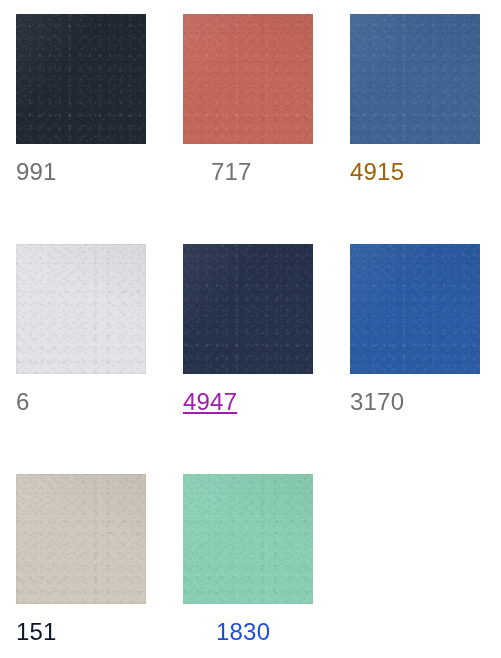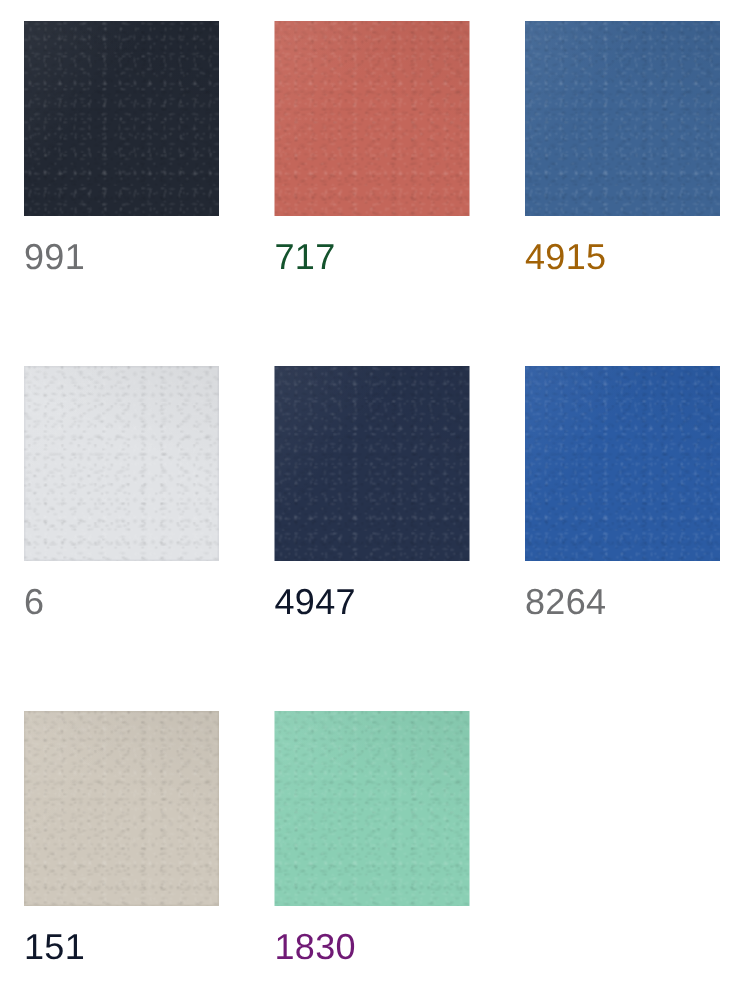--- a/index.html
+++ b/index.html
@@ -91,58 +91,58 @@
         <div class="grain"></div>
         <div class="sheen"></div>
       </div>
       <div class="swatch-label" style="color: rgb(111, 112, 114);">991</div>
     </div>
     <div class="swatch-cell">
       <div class="swatch-chip" title="terracotta coral leather swatch" style="background: rgb(196, 102, 90);">
         <div class="grain"></div>
         <div class="sheen"></div>
       </div>
-      <div class="swatch-label" style="color: #14532d;">717</div>
+      <div class="swatch-label" style="color: #737373; margin-left: 28px;">717</div>
     </div>
     <div class="swatch-cell">
       <div class="swatch-chip" title="steel blue leather swatch" style="background: rgb(62, 100, 147);">
         <div class="grain"></div>
         <div class="sheen"></div>
       </div>
       <div class="swatch-label" style="color: #a16207;">4915</div>
     </div>
     <div class="swatch-cell">
       <div class="swatch-chip" title="white leather swatch" style="background: rgb(225, 227, 230); box-shadow: rgb(216, 218, 222) 0px 0px 0px 1px inset;">
         <div class="grain"></div>
         <div class="sheen"></div>
       </div>
       <div class="swatch-label" style="color: rgb(111, 112, 114);">6</div>
     </div>
     <div class="swatch-cell">
       <div class="swatch-chip" title="dark navy leather swatch" style="background: rgb(38, 50, 76);">
         <div class="grain"></div>
         <div class="sheen"></div>
       </div>
-      <div class="swatch-label" style="color: #0f172a;">4947</div>
+      <div class="swatch-label" style="color: #a21caf; text-decoration: underline;">4947</div>
     </div>
     <div class="swatch-cell">
       <div class="swatch-chip" title="royal blue leather swatch" style="background: rgb(43, 91, 163);">
         <div class="grain"></div>
         <div class="sheen"></div>
       </div>
-      <div class="swatch-label" style="color: rgb(111, 112, 114);">8264</div>
+      <div class="swatch-label" style="color: rgb(111, 112, 114);">3170</div>
     </div>
     <div class="swatch-cell">
       <div class="swatch-chip" title="beige sand leather swatch" style="background: rgb(207, 200, 188); box-shadow: rgb(199, 192, 179) 0px 0px 0px 1px inset;">
         <div class="grain"></div>
         <div class="sheen"></div>
       </div>
       <div class="swatch-label" style="color: #0f172a;">151</div>
     </div>
     <div class="swatch-cell">
       <div class="swatch-chip" title="mint green leather swatch" style="background: rgb(138, 207, 180);">
         <div class="grain"></div>
         <div class="sheen"></div>
       </div>
-      <div class="swatch-label" style="color: #701a75;">1830</div>
+      <div class="swatch-label" style="color: #1d4ed8; margin-left: 33px;">1830</div>
     </div>
     <div class="swatch-cell empty"></div>
   </div>
 
 </body></html>

